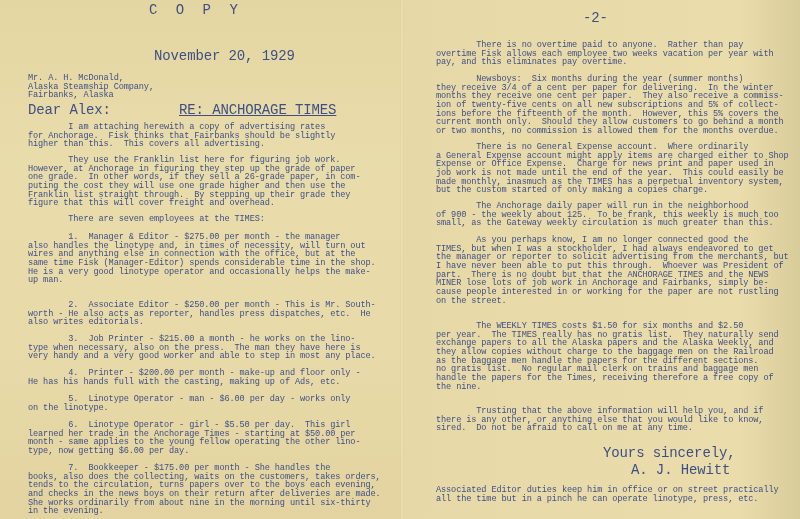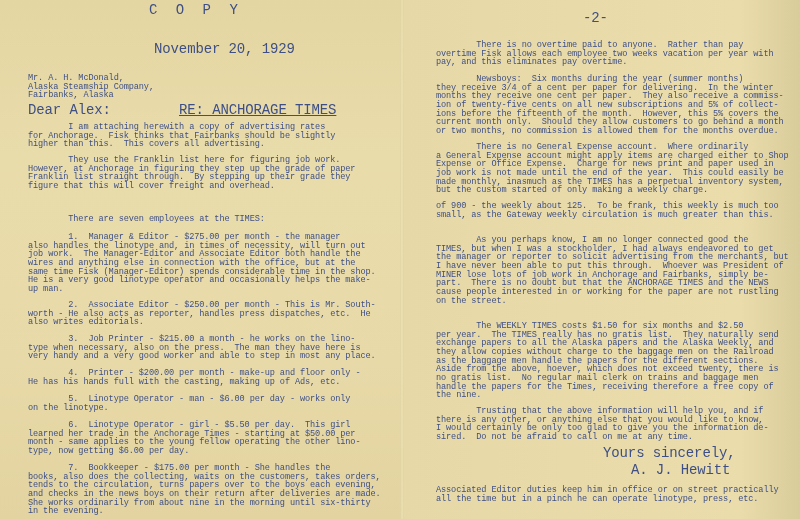--- a/index.html
+++ b/index.html
@@ -27,49 +27,50 @@
   .re { text-decoration:underline; }
 </style>
 </head>
 <body>
 
 <div class="sheet left"></div>
 <div class="sheet right"></div>
 <div class="fold"></div>
 
 <div class="t copy" style="left:149px;top:6px;">C O P Y</div>
-<div class="t" style="left:154px;top:45px;">November 20, 1929</div>
+<div class="t" style="left:154px;top:52px;">November 20, 1929</div>
 
 <div class="p" style="left:28px;top:74px;">
   <span>Mr. A. H. McDonald,</span>
   <span>Alaska Steamship Company,</span>
   <span>Fairbanks, Alaska</span>
 </div>
 
 <div class="t" style="left:28px;top:106px;">Dear Alex:</div>
 <div class="t re" style="left:134px;top:106px;padding-left:45px;">RE: ANCHORAGE TIMES</div>
 
 <div class="p" style="left:28px;top:123px;">
   <span>        I am attaching herewith a copy of advertising rates</span>
   <span>for Anchorage.  Fisk thinks that Fairbanks should be slightly</span>
   <span>higher than this.  This covers all advertising.</span>
 </div>
 <div class="p" style="left:28px;top:156px;">
   <span>        They use the Franklin list here for figuring job work.</span>
   <span>However, at Anchorage in figuring they step up the grade of paper</span>
+  <span>one grade.  In other words, if they sell a 26-grade paper, in com-</span>
+  <span>puting the cost they will use one grade higher and then use the</span>
   <span>Franklin list straight through.  By stepping up their grade they</span>
   <span>figure that this will cover freight and overhead.</span>
 </div>
 <div class="p" style="left:28px;top:215px;font-family:Liberation Mono, monospace;">
   <span>        There are seven employees at the TIMES:</span>
 </div>
 <div class="p" style="left:28px;top:233px;">
   <span>        1.  Manager &amp; Editor - $275.00 per month - the manager</span>
   <span>also handles the linotype and, in times of necessity, will turn out</span>
-  <span>job work.  The Manager-Editor and Associate Editor both handle the</span>
   <span>wires and anything else in connection with the office, but at the</span>
   <span>same time Fisk (Manager-Editor) spends considerable time in the shop.</span>
   <span>He is a very good linotype operator and occasionally helps the make-</span>
   <span>up man.</span>
 </div>
 <div class="p" style="left:28px;top:301px;">
   <span>        2.  Associate Editor - $250.00 per month - This is Mr. South-</span>
   <span>worth - He also acts as reporter, handles press dispatches, etc.  He</span>
   <span>also writes editorials.</span>
 </div>
@@ -116,51 +117,50 @@
   <span>ions before the fifteenth of the month.  However, this 5% covers the</span>
   <span>current month only.  Should they allow customers to go behind a month</span>
   <span>or two months, no commission is allowed them for the months overdue.</span>
 </div>
 <div class="p" style="left:436px;top:143px;">
   <span>        There is no General Expense account.  Where ordinarily</span>
   <span>a General Expense account might apply items are charged either to Shop</span>
   <span>Expense or Office Expense.  Charge for news print and paper used in</span>
   <span>job work is not made until the end of the year.  This could easily be</span>
   <span>made monthly, inasmuch as the TIMES has a perpetual inventory system,</span>
-  <span>but the custom started of only making a weekly charge.</span>
+  <span>but the custom started of only making a copies charge.</span>
 </div>
 <div class="p" style="left:436px;top:202px;">
+  <span>        The Anchorage daily paper will run in the neighborhood</span>
   <span>of 900 - the weekly about 125.  To be frank, this weekly is much too</span>
   <span>small, as the Gateway weekly circulation is much greater than this.</span>
 </div>
 <div class="p" style="left:436px;top:236px;">
   <span>        As you perhaps know, I am no longer connected good the</span>
   <span>TIMES, but when I was a stockholder, I had always endeavored to get</span>
   <span>the manager or reporter to solicit advertising from the merchants, but</span>
   <span>I have never been able to put this through.  Whoever was President of</span>
+  <span>part.  There is no doubt but that the ANCHORAGE TIMES and the NEWS</span>
   <span>MINER lose lots of job work in Anchorage and Fairbanks, simply be-</span>
-  <span>part.  There is no doubt but that the ANCHORAGE TIMES and the NEWS</span>
   <span>cause people interested in or working for the paper are not rustling</span>
   <span>on the street.</span>
 </div>
 <div class="p" style="left:436px;top:322px;">
   <span>        The WEEKLY TIMES costs $1.50 for six months and $2.50</span>
   <span>per year.  The TIMES really has no gratis list.  They naturally send</span>
   <span>exchange papers to all the Alaska papers and the Alaska Weekly, and</span>
   <span>they allow copies without charge to the baggage men on the Railroad</span>
   <span>as the baggage men handle the papers for the different sections.</span>
-  <span>Aside from the above, hoever, which does not exceed twenty, there is</span>
   <span>no gratis list.  No regular mail clerk on trains and baggage men</span>
   <span>handle the papers for the Times, receiving therefore a free copy of</span>
   <span>the nine.</span>
 </div>
 <div class="p" style="left:436px;top:407px;">
   <span>        Trusting that the above information will help you, and if</span>
   <span>there is any other, or anything else that you would like to know,</span>
-  <span>I would certainly be only too glad to give you the information de-</span>
   <span>sired.  Do not be afraid to call on me at any time.</span>
 </div>
 
 <div class="t" style="left:603px;top:449px;">Yours sincerely,</div>
 <div class="t" style="left:631px;top:466px;">A. J. Hewitt</div>
 
 <div class="p" style="left:436px;top:486px;">
   <span>Associated Editor duties keep him in office or on street practically</span>
   <span>all the time but in a pinch he can operate linotype, press, etc.</span>
 </div>

